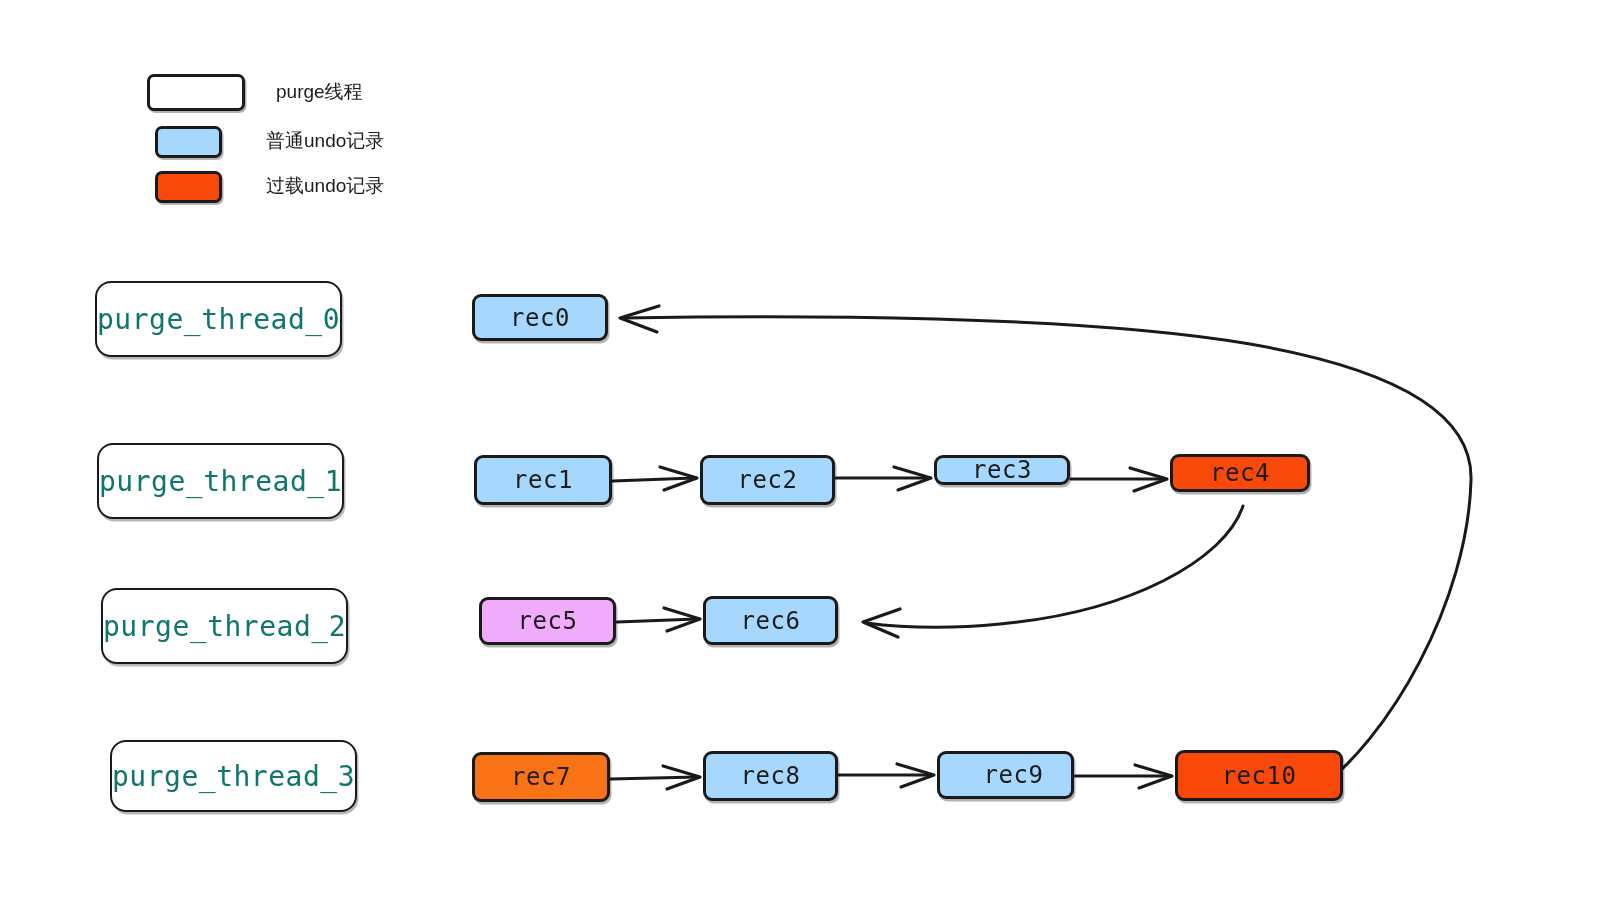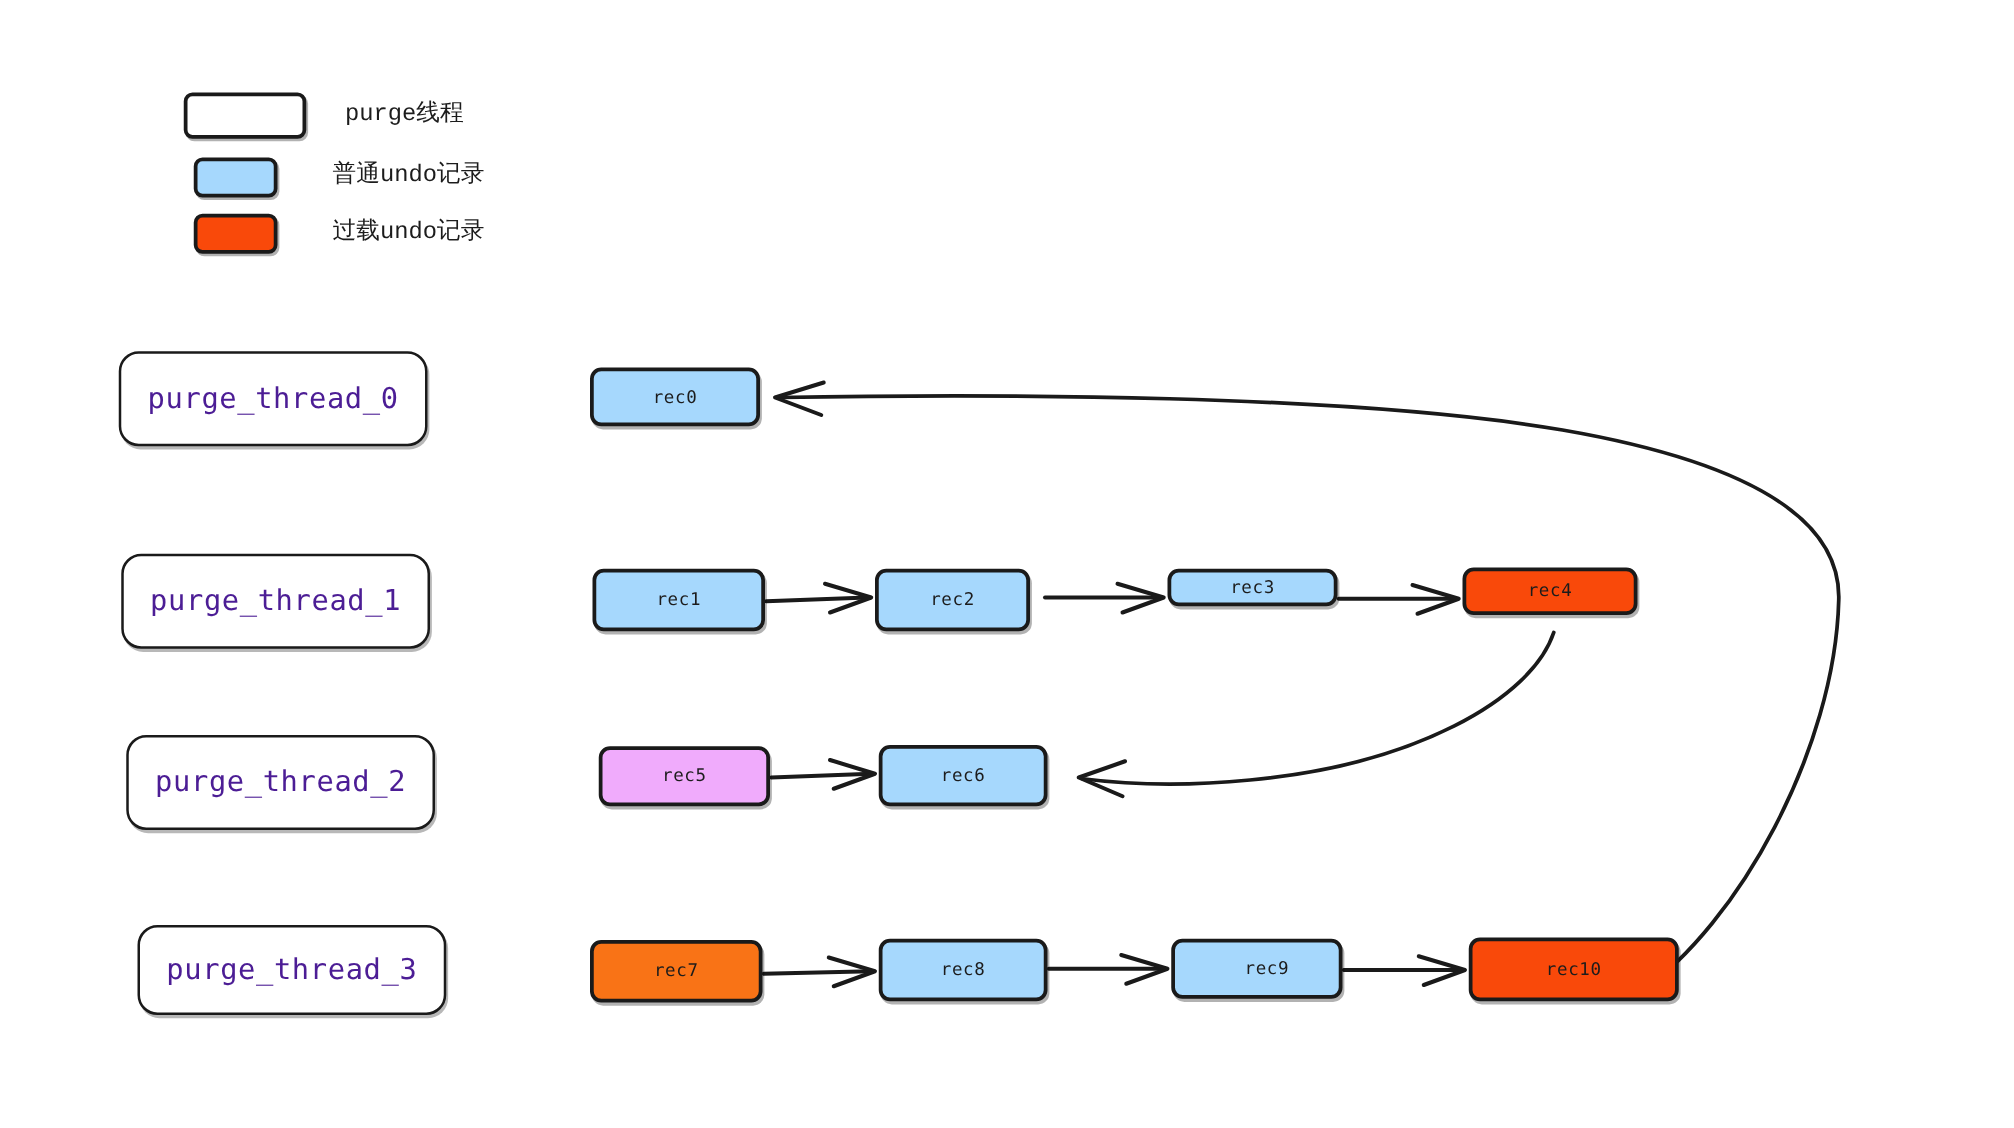--- a/index.html
+++ b/index.html
@@ -20,58 +20,58 @@
   
   .legend-swatch {
     position: absolute;
     box-sizing: border-box;
     border: 3px solid #1a1a1a;
     border-radius: 7px;
     box-shadow: 1.5px 2px 0 rgba(0,0,0,0.30);
   }
   .legend-label {
     position: absolute;
-    font-family: Liberation Mono, monospace;
+    font-family: Liberation Sans, sans-serif;
     font-size: 19px;
     color: #1c1c1c;
     white-space: nowrap;
     line-height: 1;
   }
   
   .thread-box {
     position: absolute;
     box-sizing: border-box;
     background: #ffffff;
     border: 2.5px solid #1a1a1a;
     border-radius: 16px;
     display: flex;
     align-items: center;
     justify-content: center;
     box-shadow: 1.5px 2.5px 0 rgba(0,0,0,0.28);
   }
   .thread-box span {
     font-family: "DejaVu Sans Mono", "Liberation Mono", monospace;
-    font-size: 23px;
-    color: #4c1d95;
+    font-size: 28px;
+    color: #0f766e;
     letter-spacing: 0.5px;
   }
   
   .rec-node {
     position: absolute;
     box-sizing: border-box;
     border: 3px solid #1a1a1a;
     border-radius: 9px;
     display: flex;
     align-items: center;
     justify-content: center;
     box-shadow: 1.5px 2.5px 0 rgba(0,0,0,0.30);
   }
   .rec-node span {
     font-family: "DejaVu Sans Mono", "Liberation Mono", monospace;
-    font-size: 14px;
+    font-size: 24px;
     color: #1c1c1c;
     letter-spacing: 0.5px;
   }
   
   #edges {
     position: absolute;
     left: 0;
     top: 0;
     width: 1611px;
     height: 902px;
@@ -178,21 +178,21 @@
     </div>
   </div>
 
   <div>
     <div class="rec-node" style="left:472px; top:294px; width:136px; height:47px; background:#a6d8fd;">
       <span>rec0</span>
     </div>
     <div class="rec-node" style="left:474px; top:455px; width:138px; height:50px; background:#a6d8fd;">
       <span>rec1</span>
     </div>
-    <div class="rec-node" style="left:700px; top:455px; width:124px; height:50px; background:#a6d8fd;">
+    <div class="rec-node" style="left:700px; top:455px; width:135px; height:50px; background:#a6d8fd;">
       <span>rec2</span>
     </div>
     <div class="rec-node" style="left:934px; top:455px; width:136px; height:30px; background:#a6d8fd;">
       <span>rec3</span>
     </div>
     <div class="rec-node" style="left:1170px; top:454px; width:140px; height:38px; background:#f9490a;">
       <span>rec4</span>
     </div>
     <div class="rec-node" style="left:479px; top:597px; width:137px; height:48px; background:#f0abfc;">
       <span>rec5</span>

